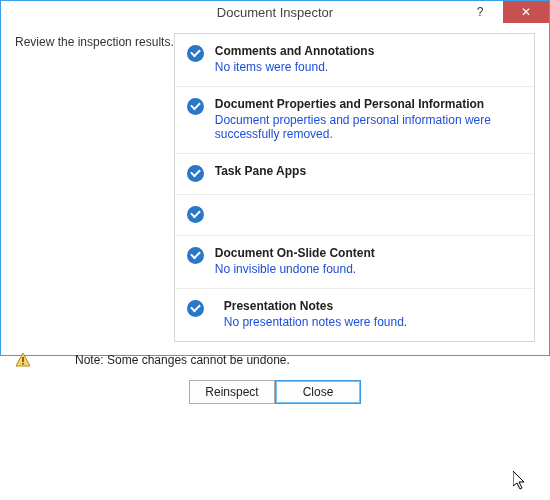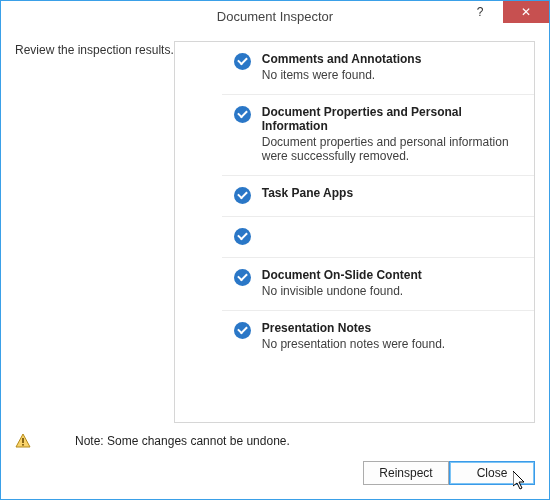--- a/index.html
+++ b/index.html
@@ -8,21 +8,21 @@
     font-family: "Segoe UI", Tahoma, sans-serif;
     font-size: 12px;
     color: #1f1f1f;
     background: #fff;
     width: 550px;
     height: 500px;
     overflow: hidden;
   }
   .window {
     width: 550px;
-    height: 500px;
+    height: 356px;
     border: 1px solid #3aa0e8;
     background: #fff;
     display: flex;
     flex-direction: column;
     position: relative;
   }
   .titlebar {
     height: 30px;
     background: #fff;
     display: flex;
@@ -66,29 +66,28 @@
   }
   .instruction {
     margin: 2px 0 8px 0;
     color: #333;
   }
   .results {
     border: 1px solid #d6d6d6;
     flex: 1;
     overflow: auto;
     background: #fff;
-    padding-left: 47px;
   }
   .item {
     display: flex;
     align-items: flex-start;
     padding: 10px 10px 12px 10px;
     border-bottom: 1px solid #ececec;
   }
-  .item:last-child { border-bottom: 0; }
+  .item:last-child { border-bottom: 0; gap: 9px; }
   .iconcol {
     width: 22px;
     flex: 0 0 22px;
     display: flex;
     justify-content: center;
     padding-top: 1px;
   }
   .check {
     width: 17px;
     height: 17px;
@@ -110,41 +109,41 @@
   .textcol {
     flex: 1;
     padding-left: 8px;
   }
   .item-title {
     font-weight: 700;
     color: #222;
     margin-bottom: 2px;
   }
   .item-desc {
-    color: #404040;
+    color: #1d4ed8;
   }
   .footer {
     padding: 10px 14px 14px 14px;
   }
   .noteline {
     display: flex;
     align-items: center;
     margin-bottom: 12px;
     gap: 36px;
   }
   .warn {
     width: 16px;
     height: 16px;
     margin-right: 8px;
     position: relative;
   }
   .warn svg { display: block; }
   .buttons {
     display: flex;
-    justify-content: flex-end;
+    justify-content: center;
     gap: 0;
   }
   .btn {
     min-width: 86px;
     height: 24px;
     padding: 0 12px;
     background: #fdfdfd;
     border: 1px solid #acacac;
     font-family: inherit;
     font-size: 12px;

